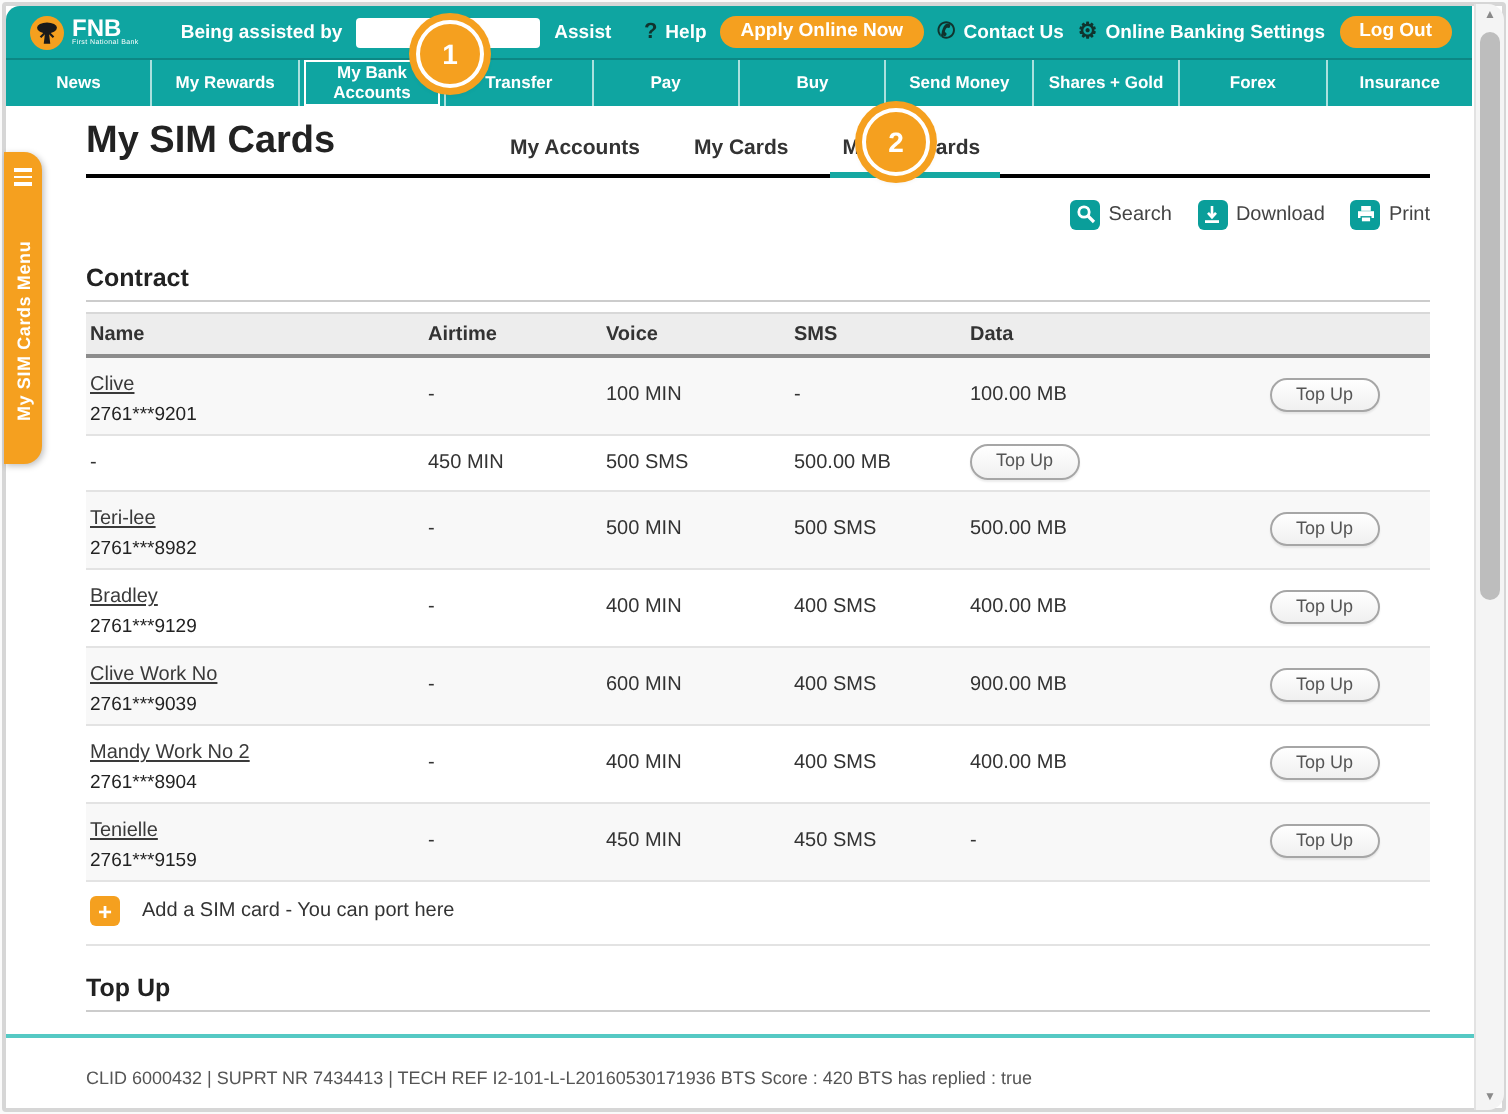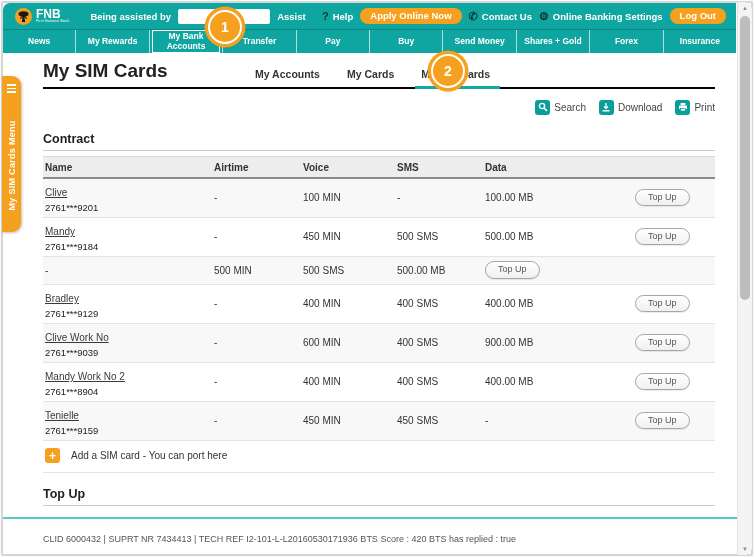--- a/index.html
+++ b/index.html
@@ -284,33 +284,33 @@
     </div>
     <span class="val cell-airtime">-</span>
     <span class="val cell-voice">100 MIN</span>
     <span class="val cell-sms">-</span>
     <span class="val cell-data">100.00 MB</span>
     <span class="btn-cell">
       <button class="topup-btn">Top Up</button>
     </span>
   </div>
                 <div class="row">
-    <div class="cell name-cell">
-      <a class="name-link">Mandy</a>
-      <div class="msisdn">2761***9184</div>
-    </div>
     <span class="val cell-airtime">-</span>
     <span class="val cell-voice">450 MIN</span>
     <span class="val cell-sms">500 SMS</span>
     <span class="val cell-data">500.00 MB</span>
     <span class="btn-cell">
       <button class="topup-btn">Top Up</button>
     </span>
   </div>
                 <div class="row">
+    <div class="cell name-cell">
+      <a class="name-link">Teri-lee</a>
+      <div class="msisdn">2761***8982</div>
+    </div>
     <span class="val cell-airtime">-</span>
     <span class="val cell-voice">500 MIN</span>
     <span class="val cell-sms">500 SMS</span>
     <span class="val cell-data">500.00 MB</span>
     <span class="btn-cell">
       <button class="topup-btn">Top Up</button>
     </span>
   </div>
                 <div class="row">
     <div class="cell name-cell">

